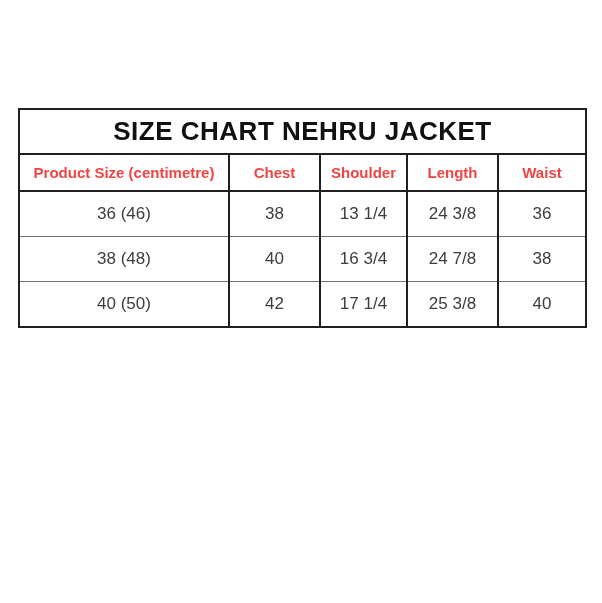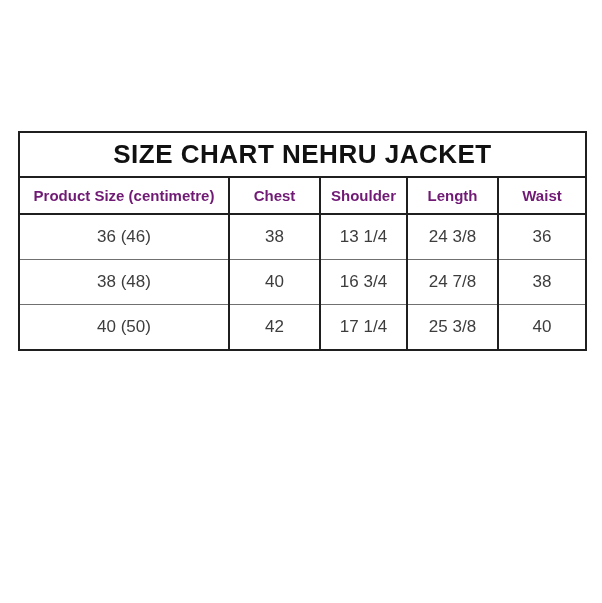--- a/index.html
+++ b/index.html
@@ -21,39 +21,38 @@
     width: 567px;
     border-collapse: collapse;
     table-layout: fixed;
     background: #ffffff;
   }
   .size-table, .size-table td, .size-table th {
     border: 2px solid #1f1f1f;
   }
   .size-table {
     border-width: 2px;
-    margin-top: 23px;
   }
   .title-cell {
     height: 41px;
     text-align: center;
     vertical-align: middle;
     font-weight: bold;
     font-size: 26px;
     letter-spacing: 0.5px;
     color: #111111;
     border-bottom: 2px solid #1f1f1f;
   }
   .header-row th {
     height: 33px;
     text-align: center;
     vertical-align: middle;
     font-weight: bold;
     font-size: 15px;
-    color: #701a75;
+    color: #ef4444;
     border-bottom: 2px solid #1f1f1f;
   }
   .data-row td {
     height: 42px;
     text-align: center;
     vertical-align: middle;
     font-size: 17px;
     color: #3d3d3d;
     border-top: 1px solid #707070;
     border-bottom: 1px solid #707070;

